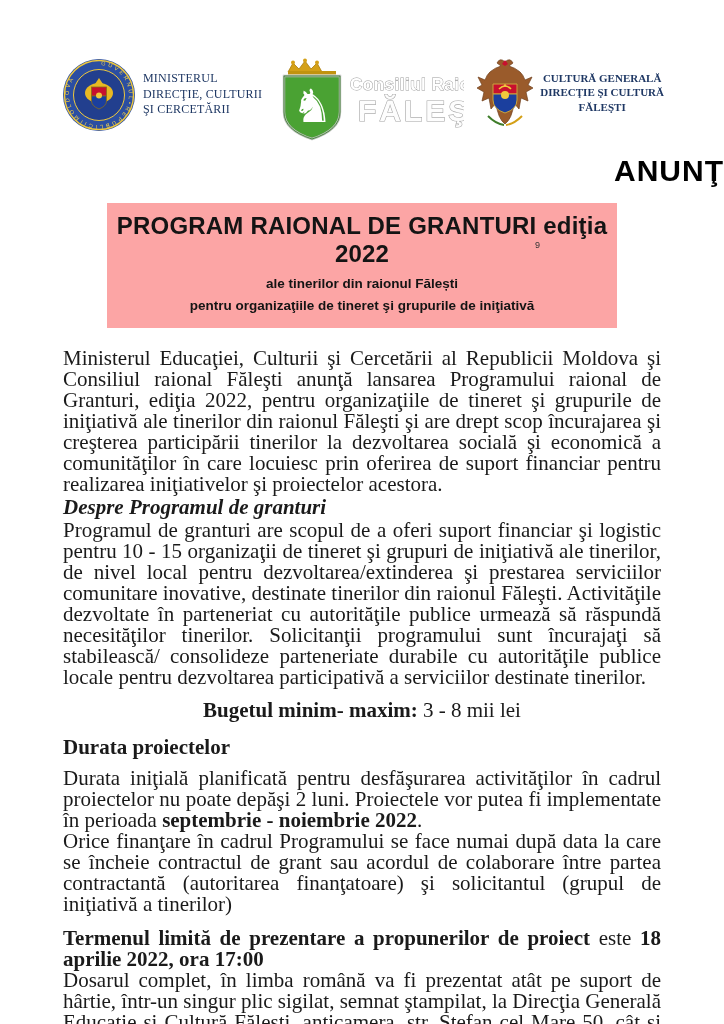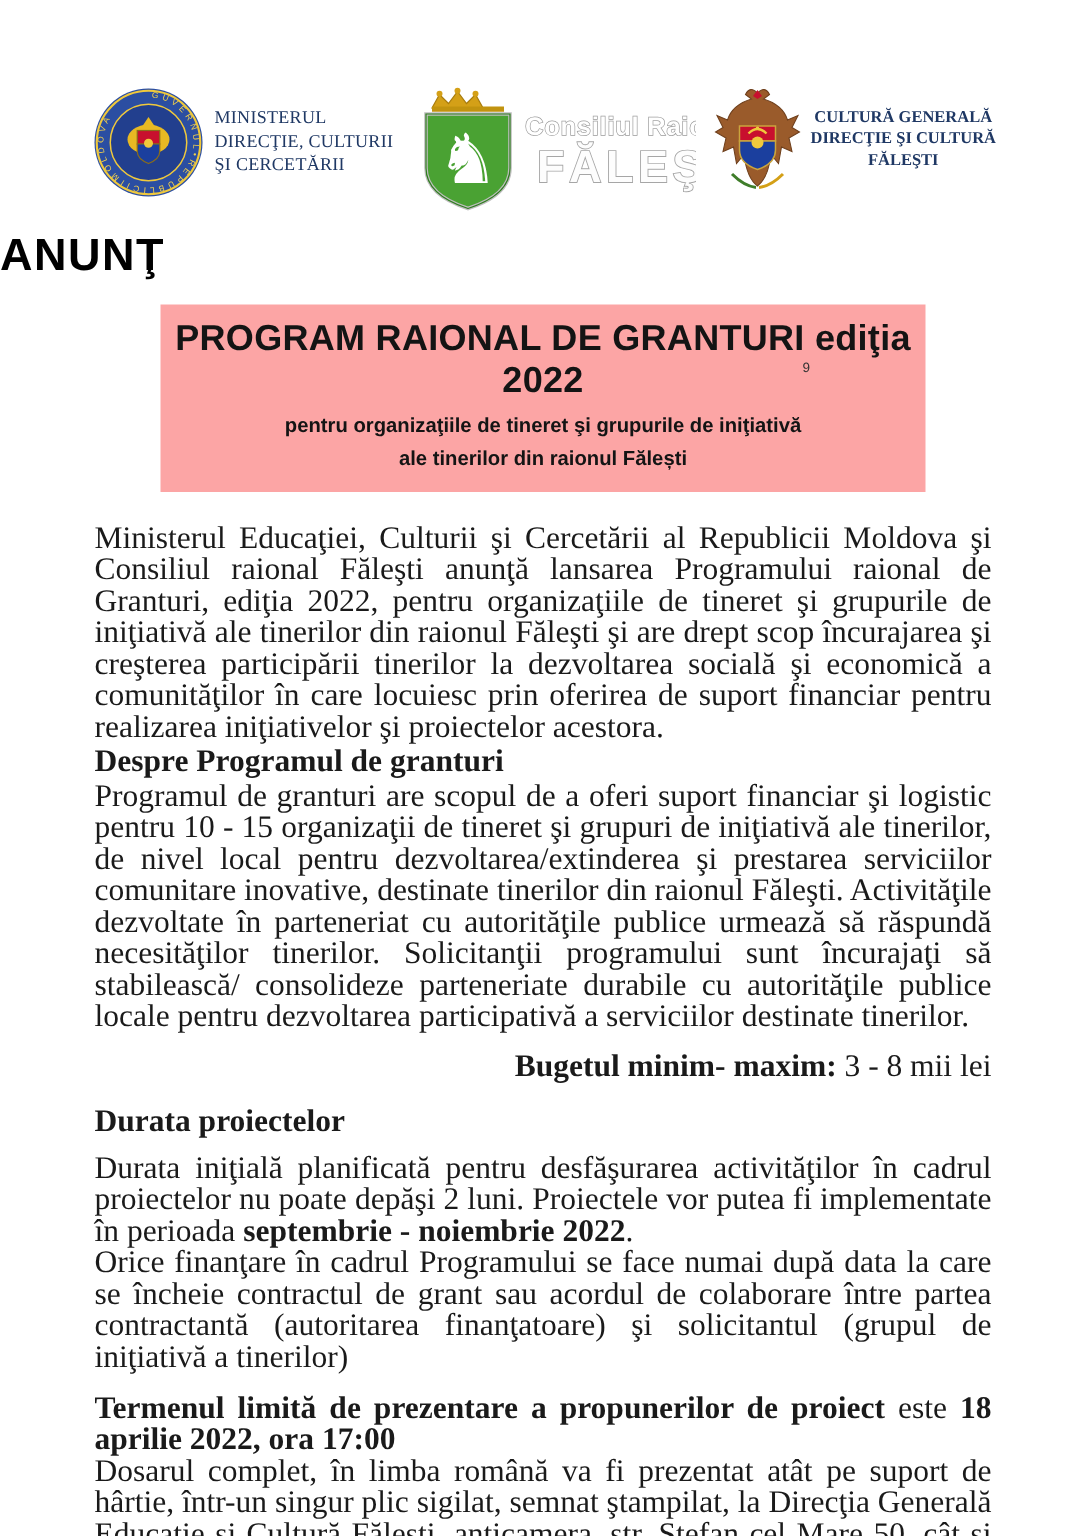--- a/index.html
+++ b/index.html
@@ -9,41 +9,41 @@
   
   .logos{display:flex;justify-content:space-between;align-items:flex-start;
          padding:58px 60px 0 62px;}
   .logo{display:flex;align-items:flex-start;}
   .logo-ministry .l-text{font-size:12px;line-height:1.3;color:#1f3864;letter-spacing:.2px;
          padding-top:13px;padding-left:7px;font-weight:500;}
   .logo-directorate .l-text{font-size:11px;line-height:1.3;color:#1f3864;font-weight:bold;
          text-align:center;padding-top:13px;padding-left:6px;}
 
   
-  .main-title{text-align:left;font-family:"Liberation Sans",sans-serif;font-weight:bold;
+  .main-title{text-align:right;font-family:"Liberation Sans",sans-serif;font-weight:bold;
         font-size:30px;letter-spacing:1px;color:#000;margin-top:12px;}
 
   
   .banner{width:502px;margin:15px auto 0;background:#fca5a5;text-align:center;
         padding:9px 4px 12px;position:relative;}
   .banner-title{font-family:"Liberation Sans",sans-serif;font-weight:bold;font-size:24px;
         color:#141414;letter-spacing:.2px;}
   .banner-footnote{position:absolute;top:37px;left:428px;font-size:9px;color:#333;
         font-family:"Liberation Sans",sans-serif;}
   .banner-sub{font-family:"Liberation Sans",sans-serif;font-weight:bold;font-size:13.5px;
         color:#141414;line-height:1.6;margin-top:5px;}
 
   
   .content{padding:0 63px;font-size:21px;line-height:21px;text-align:justify;}
   .content p{margin:0;}
   .p-intro{margin-top:20px !important;}
   .h-serif{font-weight:bold;text-align:left;}
-  .h-despre{margin-top:2px !important;}
+  .h-despre{margin-top:2px !important;font-style:italic;}
   .p-about{margin-top:2px !important;}
-  .p-budget{margin-top:12px !important;text-align:right;}
+  .p-budget{margin-top:12px !important;text-align:center;}
   .h-durata{margin-top:16px !important;}
   .p-duration{margin-top:10px !important;}
   .p-deadline{margin-top:13px !important;}
   .p-download{margin-top:27px !important;text-align:left;}
   b{font-weight:bold;}
 </style>
 </head>
 <body>
 
 <div class="page">
@@ -115,22 +115,22 @@
       </div>
     </div>
   </div>
 
   <div class="main-title">ANUNŢ</div>
 
   <div class="banner">
     <div class="banner-title">PROGRAM RAIONAL DE GRANTURI ediţia 2022</div>
     <span class="banner-footnote">9</span>
     <div class="banner-sub">
+      <div>ale tinerilor din raionul Fălești</div>
       <div>pentru organizaţiile de tineret şi grupurile de iniţiativă</div>
-      <div>ale tinerilor din raionul Fălești</div>
     </div>
   </div>
 
   <div class="content">
 
     <p class="p-intro">Ministerul Educaţiei, Culturii şi Cercetării al Republicii Moldova şi Consiliul raional Făleşti anunţă lansarea Programului raional de Granturi, ediţia 2022, pentru organizaţiile de tineret şi grupurile de iniţiativă ale tinerilor din raionul Făleşti şi are drept scop încurajarea şi creşterea participării tinerilor la dezvoltarea socială şi economică a comunităţilor în care locuiesc prin oferirea de suport financiar pentru realizarea iniţiativelor şi proiectelor acestora.</p>
 
     <p class="h-serif h-despre">Despre Programul de granturi</p>
 
     <p class="p-about">Programul de granturi are scopul de a oferi suport financiar şi logistic pentru 10 - 15 organizaţii de tineret şi grupuri de iniţiativă ale tinerilor, de nivel local pentru dezvoltarea/extinderea şi prestarea serviciilor comunitare inovative, destinate tinerilor din raionul Făleşti. Activităţile dezvoltate în parteneriat cu autorităţile publice urmează să răspundă necesităţilor tinerilor. Solicitanţii programului sunt încurajaţi să stabilească/ consolideze parteneriate durabile cu autorităţile publice locale pentru dezvoltarea participativă a serviciilor destinate tinerilor.</p>

